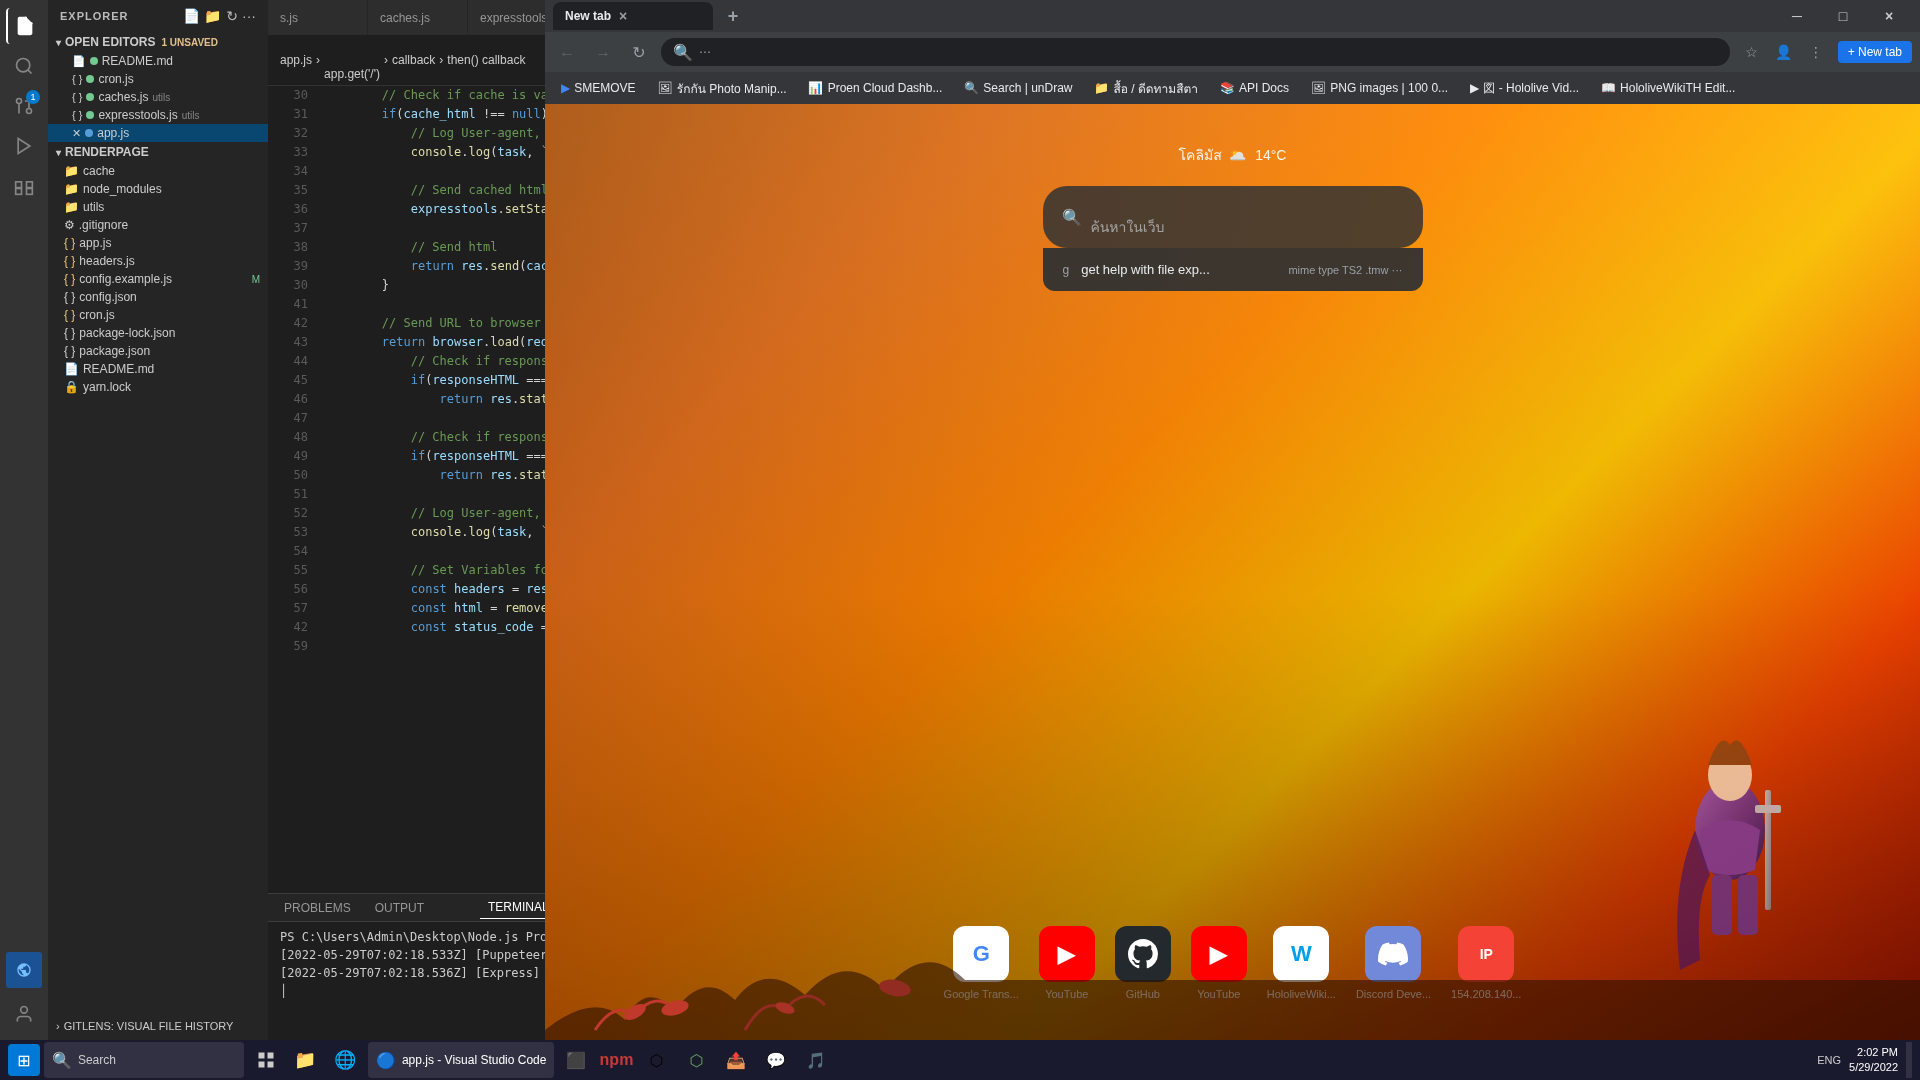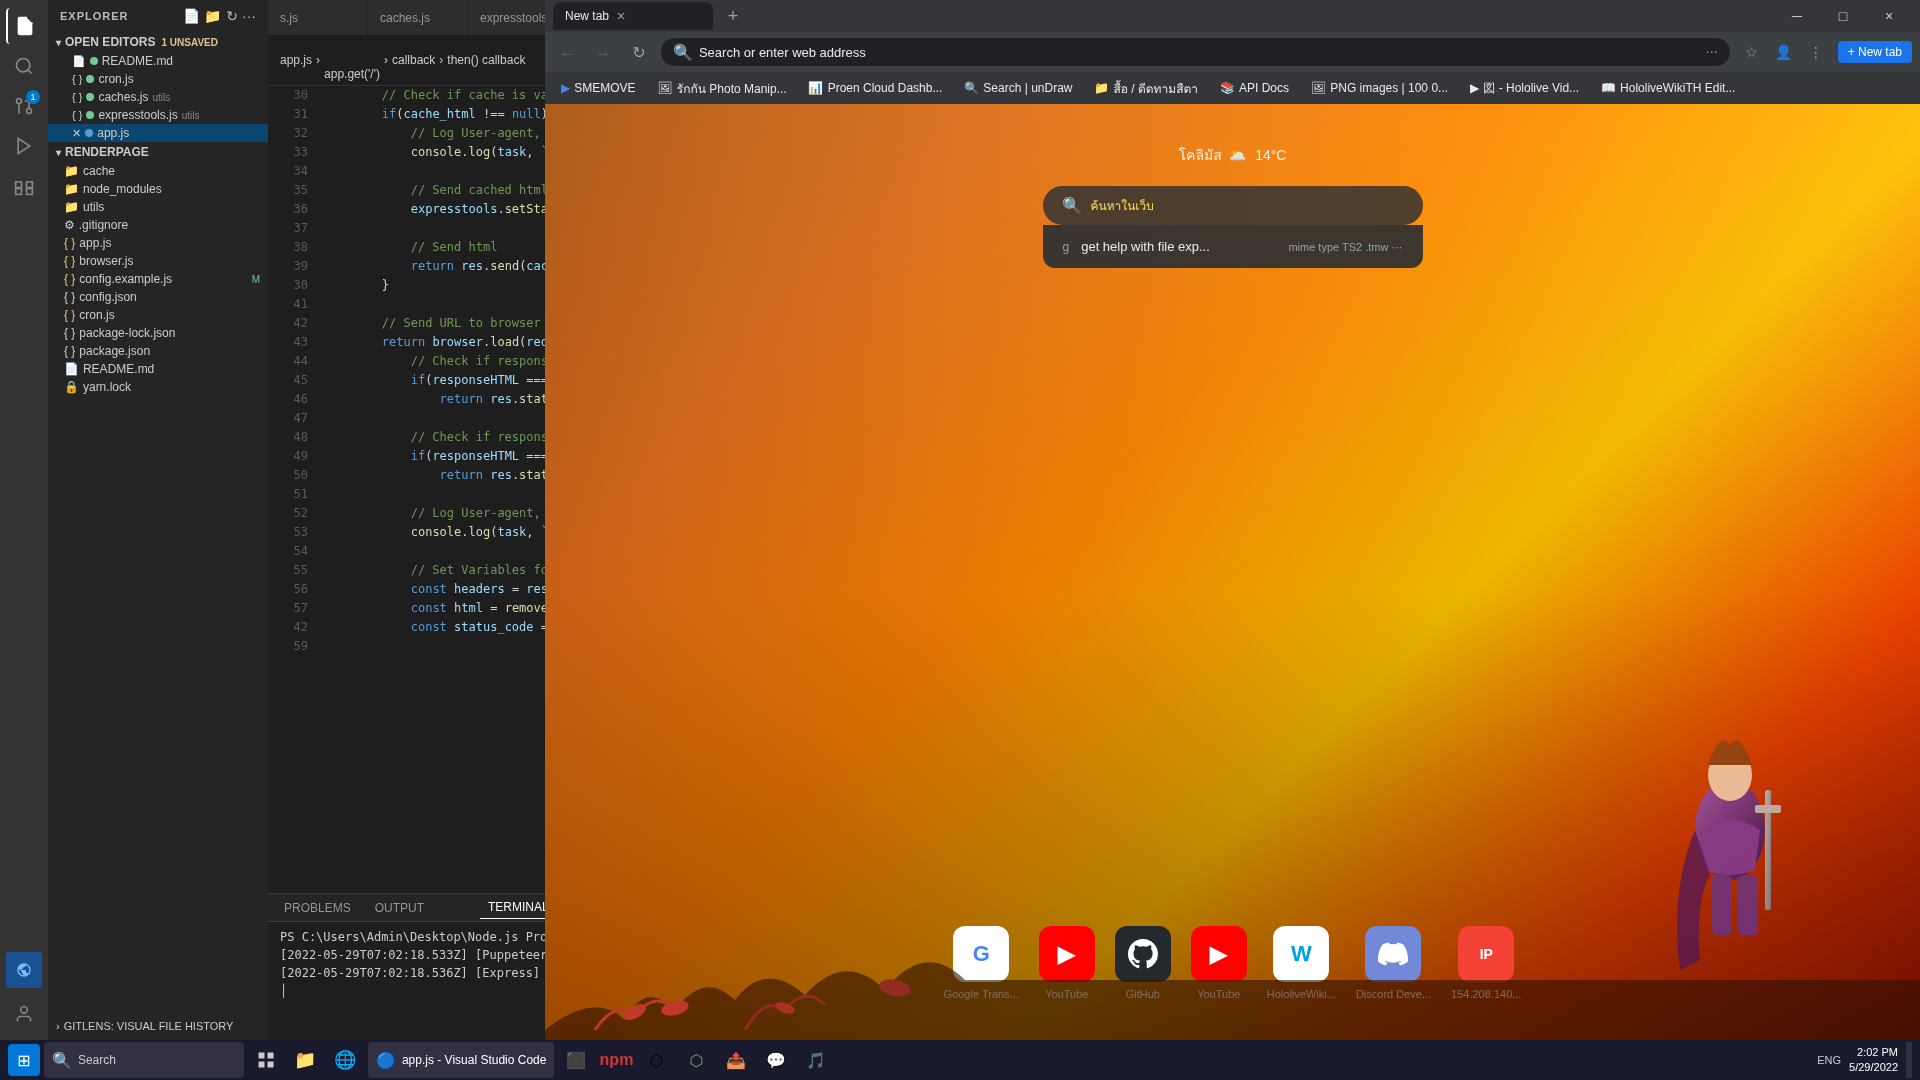--- a/index.html
+++ b/index.html
@@ -74,21 +74,21 @@
     
     .taskbar { position: fixed; bottom: 0; left: 0; right: 0; height: 40px; background: #1a1a2e; display: flex; align-items: center; padding: 0 8px; gap: 4px; z-index: 1000; }
     .taskbar-start { width: 32px; height: 32px; background: #0078d7; border-radius: 4px; display: flex; align-items: center; justify-content: center; color: white; font-size: 16px; }
     .taskbar-icon { width: 36px; height: 36px; display: flex; align-items: center; justify-content: center; border-radius: 4px; cursor: pointer; }
     .taskbar-app { height: 36px; display: flex; align-items: center; gap: 6px; padding: 0 8px; background: rgba(255,255,255,0.1); border-radius: 4px; cursor: pointer; font-size: 12px; color: white; }
     .taskbar-right { margin-left: auto; display: flex; align-items: center; gap: 8px; color: white; font-size: 11px; }
     .taskbar-time { text-align: right; line-height: 1.4; }
 
     
     .browser-panel { flex: 1; display: flex; flex-direction: column; background: #202124; }
-    .browser-title-bar { height: 32px; display: flex; align-items: center; padding: 0 8px; gap: 8px; background: #35363a; }
+    .browser-title-bar { height: 32px; display: flex; align-items: center; padding: 0 8px; gap: 8px; background: #35363a; font-weight: bold; }
 
     .browser-toolbar { height: 40px; display: flex; align-items: center; padding: 0 8px; gap: 8px; background: #3c4043; }
     .browser-nav-btn { width: 28px; height: 28px; display: flex; align-items: center; justify-content: center; color: #9aa0a6; cursor: pointer; border-radius: 50%; font-size: 16px; }
     .browser-nav-btn.disabled { color: #5f6368; }
     .browser-address { flex: 1; height: 28px; background: #202124; border-radius: 14px; display: flex; align-items: center; padding: 0 12px; gap: 6px; }
     .browser-address-text { color: #e8eaed; font-size: 13px; flex: 1; }
     .browser-toolbar-icons { display: flex; gap: 4px; color: #9aa0a6; }
     .browser-toolbar-icon { width: 28px; height: 28px; display: flex; align-items: center; justify-content: center; cursor: pointer; border-radius: 50%; font-size: 14px; }
 
     .browser-bookmarks { height: 32px; display: flex; align-items: center; padding: 0 8px; gap: 6px; background: #35363a; overflow: hidden; }
@@ -252,21 +252,21 @@
     <div class="tree-item" style="padding-left:16px;">
       <span style="margin-right:4px;">⚙</span>
       <span>.gitignore</span>
     </div>
     <div class="tree-item" style="padding-left:16px;">
       <span style="margin-right:4px; color:#e8c073;">{ }</span>
       <span>app.js</span>
     </div>
     <div class="tree-item" style="padding-left:16px;">
       <span style="margin-right:4px; color:#e8c073;">{ }</span>
-      <span>browser.js</span>
+      <span>headers.js</span>
     </div>
     <div class="tree-item" style="padding-left:16px;">
       <span style="margin-right:4px; color:#e8c073;">{ }</span>
       <span>config.example.js</span>
       <span class="badge-m">M</span>
     </div>
     <div class="tree-item" style="padding-left:16px;">
       <span style="margin-right:4px;">{ }</span>
       <span>config.json</span>
     </div>
@@ -465,21 +465,20 @@
       <div style="width:46px; height:32px; display:flex; align-items:center; justify-content:center; color:#ccc; cursor:pointer; font-size:14px;">×</div>
     </div>
   </div>
 
   <div class="browser-toolbar">
     <div class="browser-nav-btn disabled">←</div>
     <div class="browser-nav-btn disabled">→</div>
     <div class="browser-nav-btn">↻</div>
     <div class="browser-address">
       <span style="color:#9aa0a6;">🔍</span>
-      <span class="browser-address-text">Search or enter web address</span>
       <span style="color:#9aa0a6; font-size:12px;">⋯</span>
     </div>
     <div class="browser-toolbar-icons">
       <div class="browser-toolbar-icon">☆</div>
       <div class="browser-toolbar-icon">👤</div>
       <div class="browser-toolbar-icon">⋮</div>
     </div>
     <div style="background:#1a73e8; color:white; padding:4px 10px; border-radius:4px; font-size:12px; cursor:pointer; white-space:nowrap;">+ New tab</div>
   </div>
 
@@ -576,21 +575,21 @@
 
       <div class="weather-widget">
         <span>โคลิมัส</span>
         <span>🌥️</span>
         <span>14°C</span>
       </div>
 
       <div class="search-container">
         <div class="search-box">
           <span style="color:#9aa0a6; font-size:16px;">🔍</span>
-          <span style="color:#fde047; font-size:12px;">ค้นหาในเว็บ</span>
+          <span style="color:#a3a3a3; font-size:14px;margin-top:20px;">ค้นหาในเว็บ</span>
         </div>
         <div class="search-suggestions">
           <div class="search-suggestion-item">
             <span class="suggestion-icon">g</span>
             <span>get help with file exp...</span>
             <span style="color:#9aa0a6; font-size:11px; margin-left:auto;">mime type  TS2  .tmw  ···</span>
           </div>
         </div>
       </div>
     </div>

